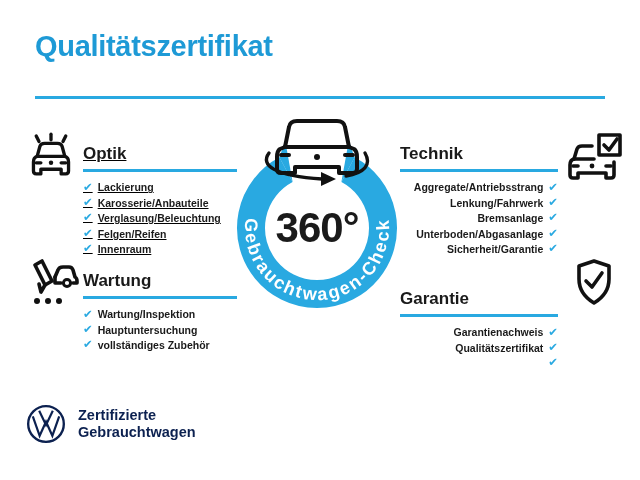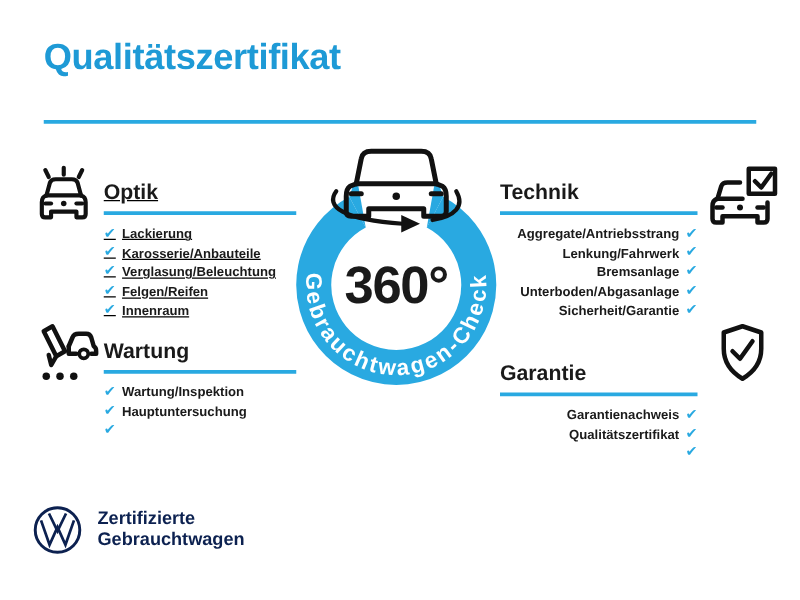--- a/index.html
+++ b/index.html
@@ -212,20 +212,21 @@
       <li>
           <span class="chk">✔</span>
           <span>Wartung/Inspektion</span>
         </li>
       <li>
           <span class="chk">✔</span>
           <span>Hauptuntersuchung</span>
         </li>
       <li>
           <span class="chk">✔</span>
+          <span>vollständiges Zubehör</span>
         </li>
     </ul>
   </section>
 
   <section class="panel right pos-garantie">
     <h2>Garantie</h2>
     <div class="rule"></div>
     <ul>
       <li>
           <span>Garantienachweis</span>

